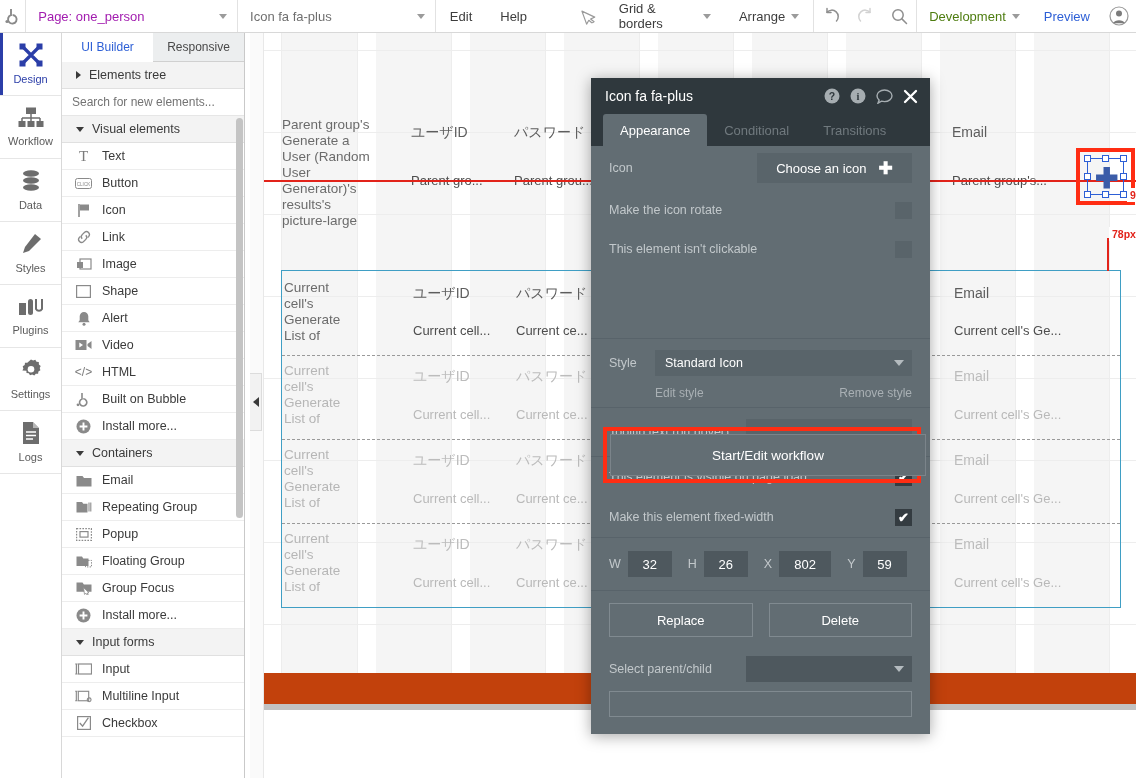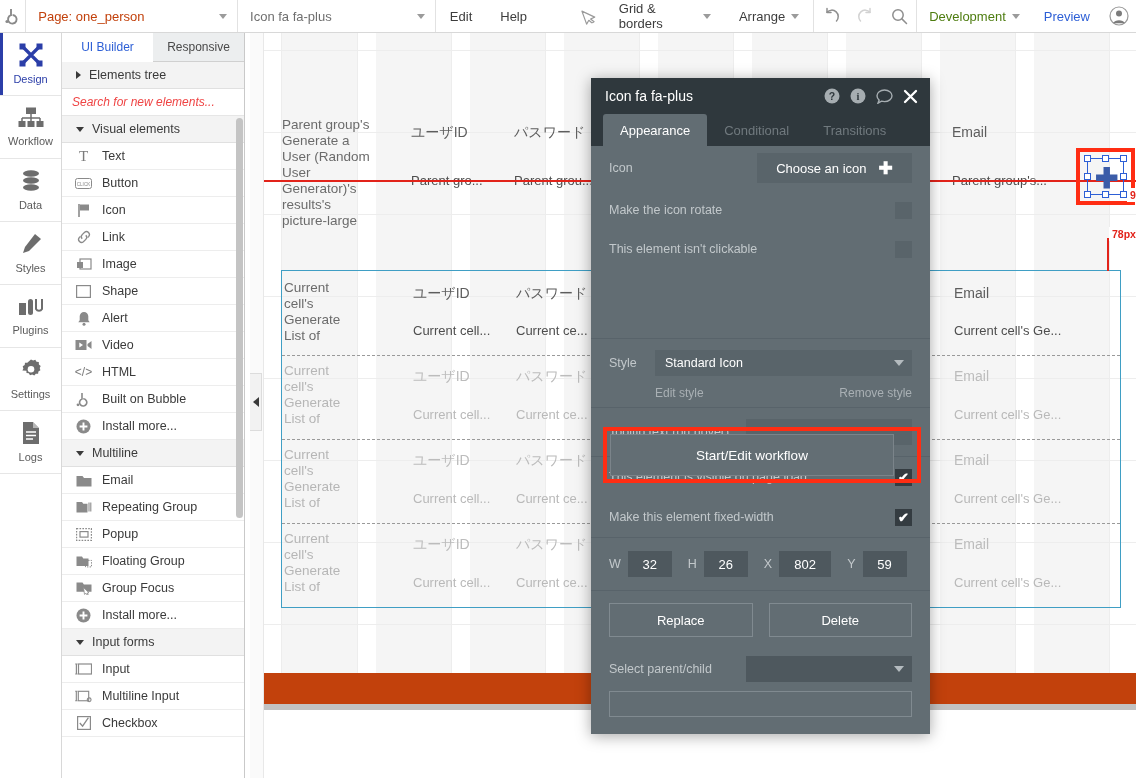--- a/index.html
+++ b/index.html
@@ -19,21 +19,21 @@
     display: flex; align-items: stretch;
   }
   .tb-logo {
     width: 28px; display: flex; align-items: center; justify-content: center;
     color: #8a8a8a; font-size: 17px; font-weight: bold;
     border-right: 1px solid #e2e2e2;
   }
   .tb-select {
     display: flex; align-items: center; justify-content: space-between;
     border-right: 1px solid #e2e2e2; padding: 0 10px 0 12px;
-    font-size: 13px; color: #c2410c; cursor: pointer;
+    font-size: 13px; color: #a21caf; cursor: pointer;
   }
   .tb-select.w1 { width: 225px; }
   .tb-select.w2 { width: 210px; color: #6f6f6f; }
   .caret-down {
     width: 0; height: 0; border-left: 4px solid transparent;
     border-right: 4px solid transparent; border-top: 5px solid #9b9b9b;
     margin-left: 6px;
   }
   .tb-menu {
     display: flex; align-items: center; padding: 0 14px;
@@ -89,23 +89,22 @@
   }
   .panel-row-head {
     height: 27px; display: flex; align-items: center; gap: 8px;
     padding-left: 14px; background: #f3f3f3; font-size: 12.5px; color: #3a3a3a;
     border-bottom: 1px solid #e0e0e0; cursor: pointer;
   }
   .tri-right { width:0;height:0;border-top:4px solid transparent;border-bottom:4px solid transparent;border-left:5px solid #3a3a3a; }
   .tri-down  { width:0;height:0;border-left:4px solid transparent;border-right:4px solid transparent;border-top:5px solid #3a3a3a; }
   .panel-search {
     height: 27px; display: flex; align-items: center; padding-left: 10px;
-    font-size: 12px; color: #ef4444; border-bottom: 1px solid #e6e6e6;
+    font-size: 12px; color: #737373; border-bottom: 1px solid #e6e6e6;
     background: #fff;
-    font-style: italic;
   }
   .panel-list { flex: 1; overflow: hidden; position: relative; }
   .el-row {
     height: 27px; display: flex; align-items: center; gap: 10px;
     padding-left: 13px; font-size: 12.5px; color: #3a3a3a;
     border-bottom: 1px solid #ededed; background: #fff; cursor: pointer;
   }
   .el-ico { width: 17px; display: flex; align-items: center; justify-content: center; color: #7b7b7b; }
   .panel-scroll {
     position: absolute; right: 1px; top: 0; width: 7px;
@@ -222,21 +221,21 @@
     width: 17px; height: 17px; background: #59646a; cursor: pointer;
     display: flex; align-items: center; justify-content: center;
   }
   .cbx.checked { background: #343c41; color: #ffffff; font-size: 13px; font-weight: bold; }
 
   #wf-highlight {
     position: absolute; left: 12px; top: 281px; width: 318px; height: 56px;
     border: 4px solid #ff2d13; z-index: 3;
   }
   .btn-wf {
-    position: absolute; left: 19px; top: 288px; width: 284px; height: 42px;
+    position: absolute; left: 19px; top: 288px; width: 316px; height: 42px;
     background: #636e74; border: 1px solid #7b848a; color: #ffffff;
     font-size: 13.5px; display: flex; align-items: center; justify-content: center;
     cursor: pointer; z-index: 4;
   }
 
   .pd-select {
     background: #59646a; height: 26px; display: flex; align-items: center;
     justify-content: space-between; padding: 0 8px 0 10px;
     color: #ffffff; font-size: 12.5px; cursor: pointer;
   }
@@ -533,21 +532,21 @@
           <svg width="15" height="15" viewBox="0 0 15 15">
               <circle cx="7.5" cy="7.5" r="7" fill="#8a8a8a"></circle>
               <path d="M7.5 3.6 v7.8 M3.6 7.5 h7.8" stroke="#ffffff" stroke-width="1.9"></path>
             </svg>
         </span>
         <span>Install more...</span>
       </div>
 
       <div class="panel-row-head">
         <span class="tri-down"></span>
-        <span>Multiline</span>
+        <span>Containers</span>
       </div>
 
       <div class="el-row">
         <span class="el-ico">
           <svg width="16" height="13" viewBox="0 0 16 13">
               <path d="M0.5 2 h6 l1.5 2 h7.5 v8.5 h-15 z" fill="#8a8a8a"></path>
             </svg>
         </span>
         <span>Email</span>
       </div>

